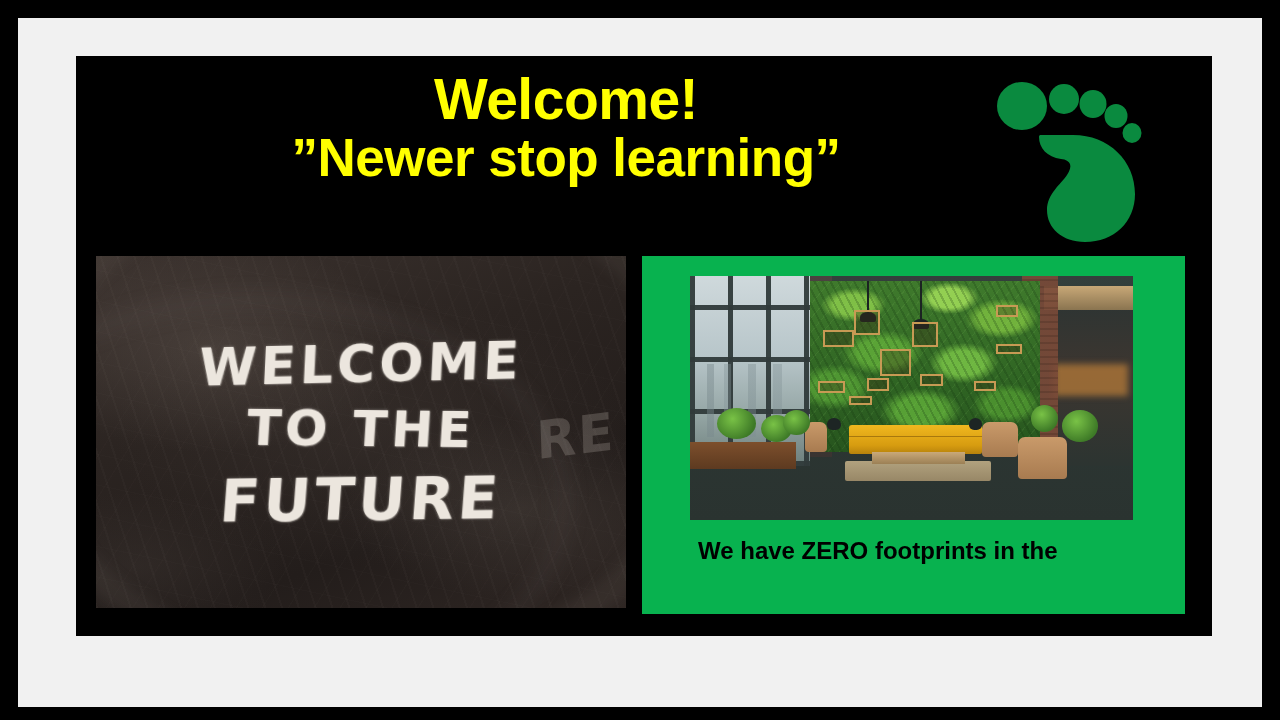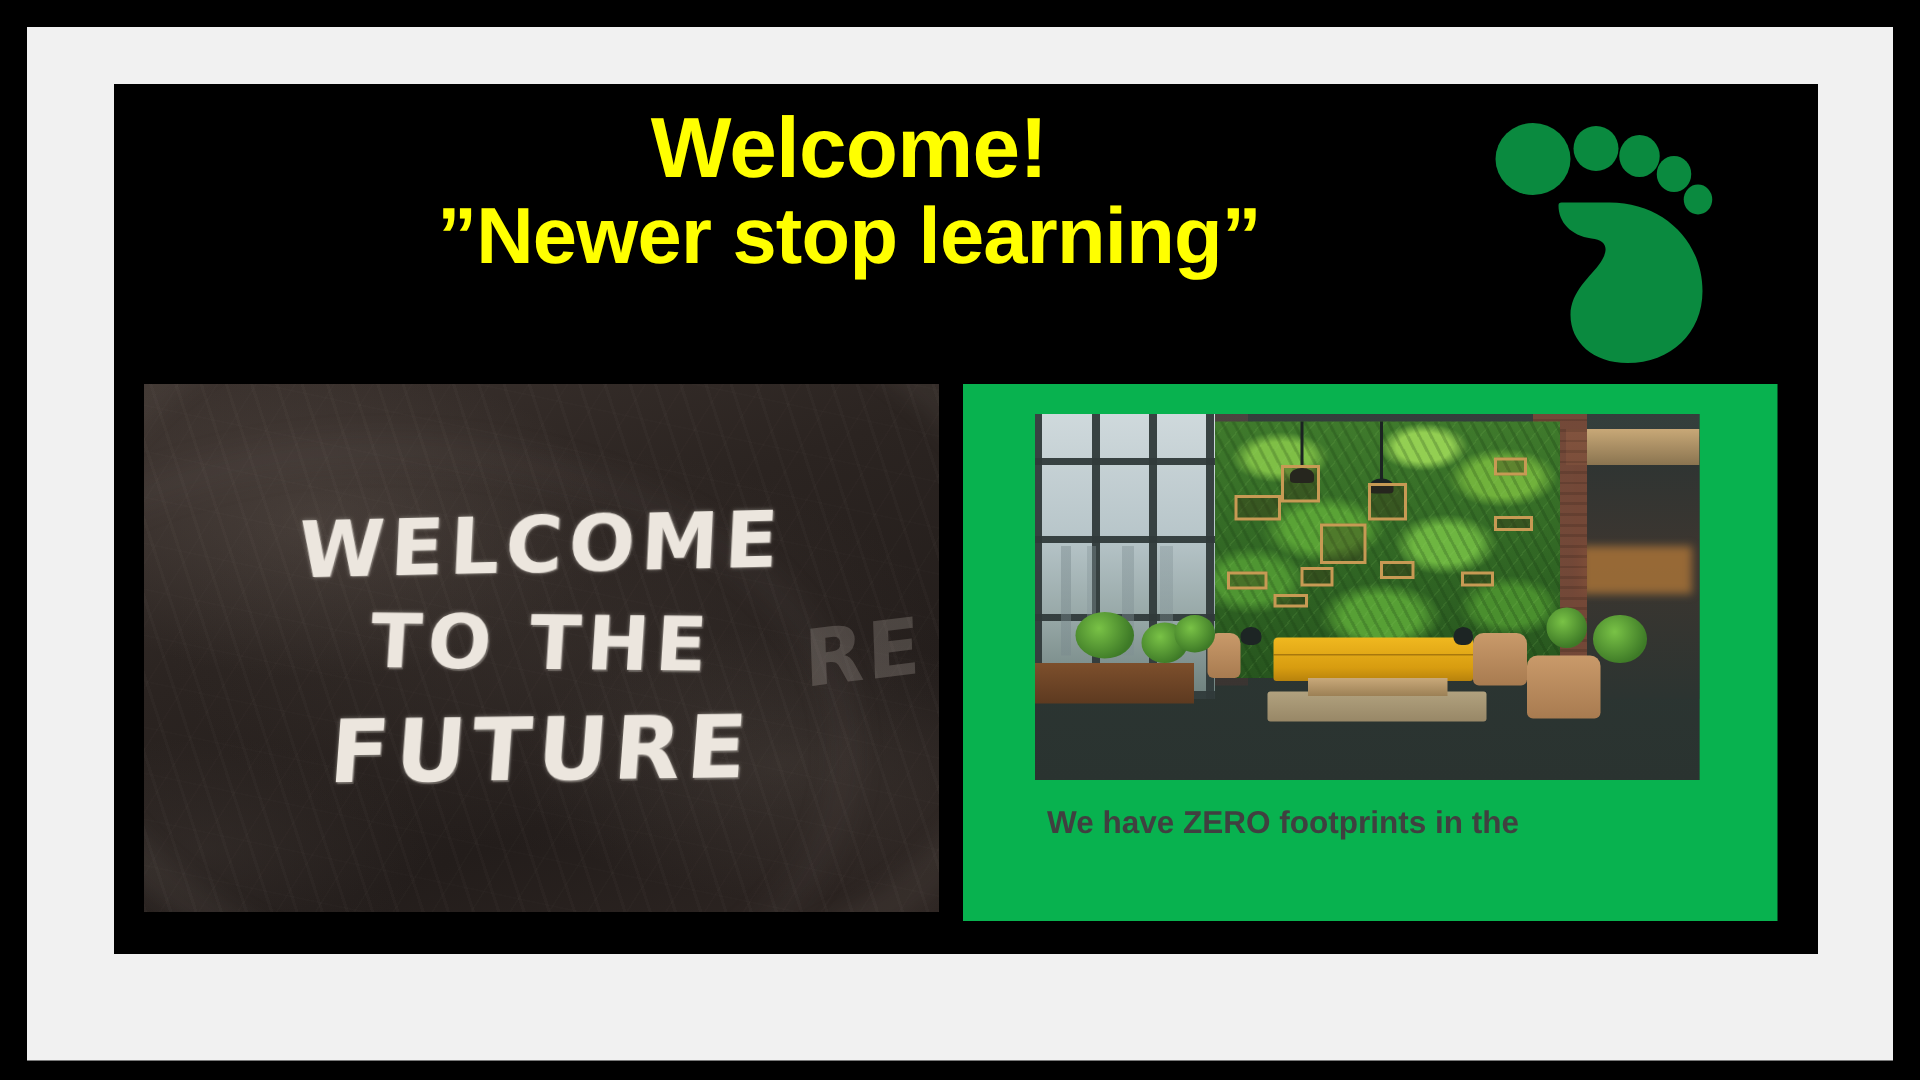--- a/index.html
+++ b/index.html
@@ -203,21 +203,21 @@
   .ph-pend{
     position:absolute; width:2px; background:#1b2322;
   }
   .ph-pend:after{
     content:""; position:absolute; left:-7px; bottom:-9px; width:16px; height:10px;
     background:#1b2322; border-radius:50% 50% 20% 20%;
   }
 
   .caption{
     position:absolute; left:56px; top:278px; width:430px;
-    color:#404040; font-weight:bold; font-size:21px; line-height:1.42;
+    color:#000000; font-weight:bold; font-size:24px; line-height:1.42;
   }
 </style>
 </head>
 <body>
 
 <div id="stage">
 
   <div class="page-surface"></div>
 
   <div class="slide">

